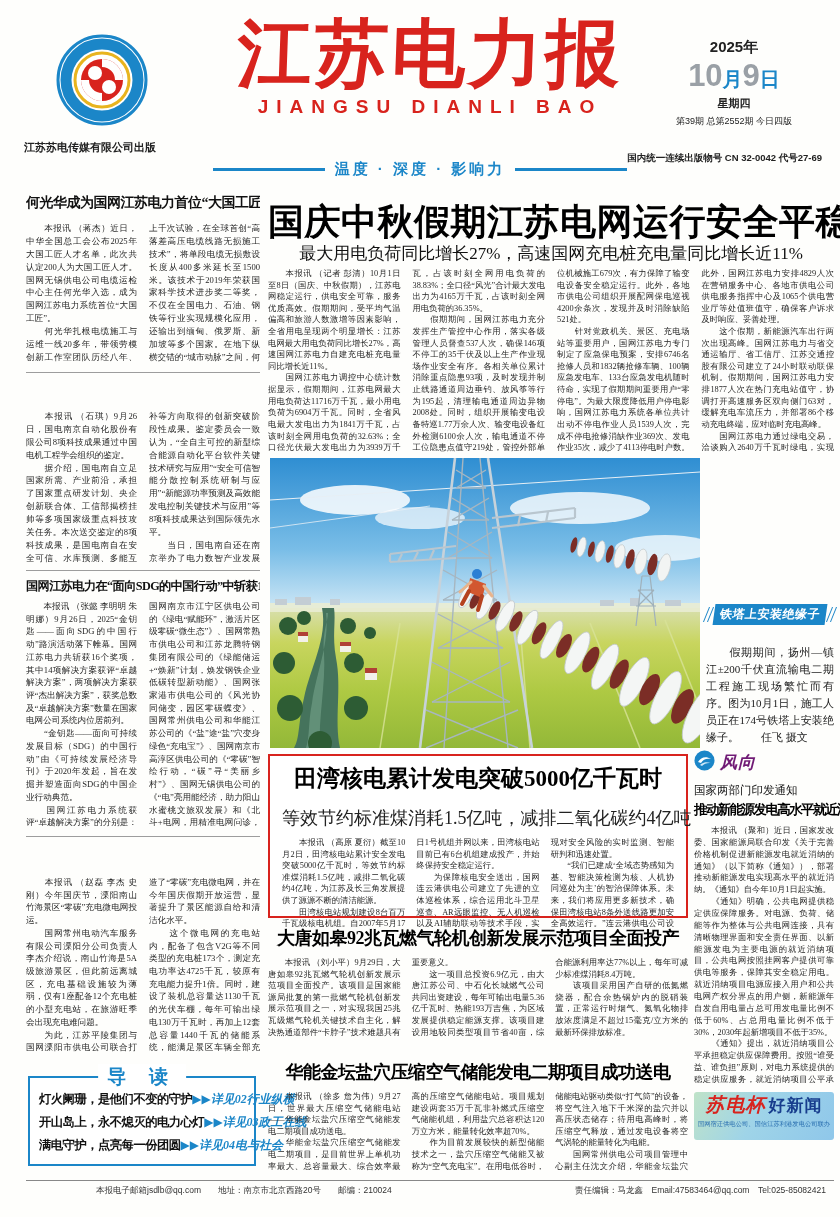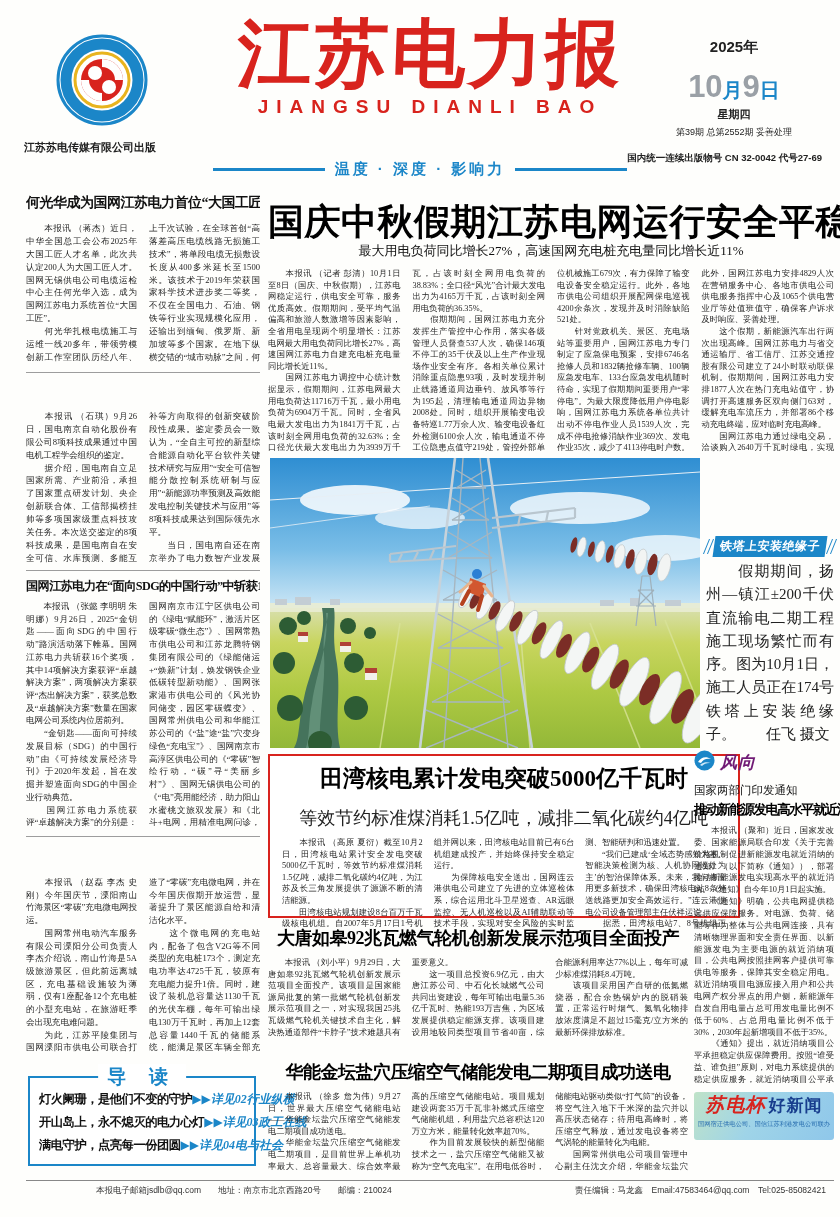--- a/index.html
+++ b/index.html
@@ -10,21 +10,21 @@
   .publisher{position:absolute;left:24px;top:140px;font-size:11px;font-weight:bold;color:#222;
              font-family:"Liberation Sans",sans-serif;}
   .masthead{position:absolute;left:195px;top:16px;width:470px;text-align:center;}
   .masthead-title{font-size:74px;line-height:1.05;font-weight:900;color:#d8231d;letter-spacing:3px;
                   font-family:"Liberation Serif",serif;transform:skewX(-2deg);}
   .masthead-pinyin{font-size:19px;font-weight:800;color:#d8231d;letter-spacing:8px;margin-top:2px;
                    font-family:"Liberation Sans",sans-serif;}
   .dateblock{position:absolute;right:16px;top:38px;width:180px;text-align:center;
              font-family:"Liberation Sans",sans-serif;}
   .date-year{font-size:15px;font-weight:bold;color:#222;}
-  .date-day{margin-top:12px;}
+  .date-day{margin-top:1px;}
   .date-day .num{font-size:31px;font-weight:bold;color:#9aa0a6;}
   .date-day .unit{font-size:20px;font-weight:bold;color:#1b86c8;}
   .date-week{font-size:11px;font-weight:bold;margin-top:2px;color:#222;}
   .date-issue{font-size:9px;margin-top:4px;color:#222;}
   .serial{position:absolute;right:18px;top:152px;font-size:9.5px;font-weight:bold;color:#222;
           font-family:"Liberation Sans",sans-serif;}
   .slogan-row{position:absolute;left:213px;top:160px;width:414px;display:flex;align-items:center;gap:10px;}
   .slogan-row .bar{flex:1;height:3px;background:#1b86c8;}
   .slogan-text{color:#1b86c8;font-weight:900;font-size:15px;letter-spacing:3px;white-space:nowrap;
                font-family:"Liberation Sans",sans-serif;}
@@ -40,34 +40,34 @@
   .guide{position:absolute;left:28px;top:1076px;width:228px;height:90px;border:2px solid #1b86c8;
          padding:13px 9px 4px 9px;box-sizing:border-box;background:#fff;}
   .guide-title{position:absolute;top:-14px;left:50%;transform:translateX(-50%);background:#fff;
                padding:0 9px;color:#1b86c8;font-weight:900;font-size:19px;letter-spacing:9px;white-space:nowrap;}
   .guide-item{display:flex;justify-content:space-between;align-items:baseline;margin-bottom:6px;}
   .guide-item .gt{font-size:12.3px;font-weight:bold;color:#111;white-space:nowrap;letter-spacing:-0.5px;}
   .guide-item .gr{font-size:12px;color:#1b86c8;font-weight:bold;white-space:nowrap;font-style:italic;}
   
   .headline{position:absolute;left:268px;top:198px;width:566px;text-align:center;font-size:36px;
             font-weight:700;letter-spacing:0.5px;color:#000;white-space:nowrap;}
-  .subhead{position:absolute;left:268px;top:242px;width:566px;text-align:center;font-size:13px;color:#111;}
+  .subhead{position:absolute;left:268px;top:242px;width:566px;text-align:center;font-size:17px;color:#111;}
   .lead-body{position:absolute;left:268px;top:268px;width:566px;height:186px;font-size:8.3px;line-height:1.4;}
   
   .photo{position:absolute;left:270px;top:458px;width:430px;height:290px;overflow:hidden;background:#9cc8e6;}
   .caption-panel{position:absolute;left:706px;top:458px;width:128px;height:290px;display:flex;
                  flex-direction:column;justify-content:flex-end;box-sizing:border-box;padding-bottom:2px;}
   .photo-label-row{display:flex;align-items:center;gap:3px;}
   .slash{width:5px;height:15px;background:#1b86c8;transform:skewX(-22deg);}
   .slash.thin{width:3px;}
   .photo-label{background:#1b86c8;color:#fff;font-weight:900;font-size:12px;padding:2px 6px;
                transform:skewX(-8deg);white-space:nowrap;letter-spacing:0.5px;}
-  .photo-caption{margin-top:3px;font-size:15px;line-height:1.55;text-align:justify;color:#222;white-space:pre-line;}
-  
-  .redbox{position:absolute;left:268px;top:754px;width:472px;height:164px;border:2px solid #d8231d;
+  .photo-caption{margin-top:19px;font-size:11px;line-height:1.55;text-align:justify;color:#222;white-space:pre-line;}
+  
+  .redbox{position:absolute;left:268px;top:754px;width:420px;height:164px;border:2px solid #d8231d;
           box-sizing:border-box;padding:7px 12px;background:#fff;}
   .redbox-title{text-align:center;font-size:23px;font-weight:900;color:#000;white-space:nowrap;}
   .redbox-sub{text-align:center;font-size:18px;color:#222;margin-top:12px;white-space:nowrap;}
   .redbox-body{margin-top:7px;height:98px;font-size:8.3px;line-height:1.4;}
   
   .story-datang{position:absolute;left:268px;top:926px;width:420px;}
   .story-huaneng{position:absolute;left:268px;top:1060px;width:420px;}
   .s-title{font-size:18px;font-weight:900;letter-spacing:-0.5px;white-space:nowrap;text-align:center;color:#000;}
   .s-body{margin-top:7px;font-size:8.3px;line-height:1.4;height:96px;}
   .s-body.short{height:86px;}
@@ -115,21 +115,21 @@
     <div class="masthead-title">江苏电力报</div>
     <div class="masthead-pinyin">JIANGSU  DIANLI  BAO</div>
   </div>
 
   <div class="dateblock">
     <div class="date-year">2025年</div>
     <div class="date-day">
       <span class="num">10</span><span class="unit">月</span><span class="num">9</span><span class="unit">日</span>
     </div>
     <div class="date-week">星期四</div>
-    <div class="date-issue">第39期 总第2552期 妥善处理</div>
+    <div class="date-issue">第39期 总第2552期 今日四版</div>
   </div>
   <div class="serial">国内统一连续出版物号 CN 32-0042  代号27-69</div>
 
   <div class="slogan-row">
     <div class="bar"></div>
     <div class="slogan-text">温度 · 深度 · 影响力</div>
     <div class="bar"></div>
   </div>
 
   <div class="lcol l-title" style="top:194px;font-size:14px;letter-spacing:-0.5px;">何光华成为国网江苏电力首位“大国工匠”</div>

